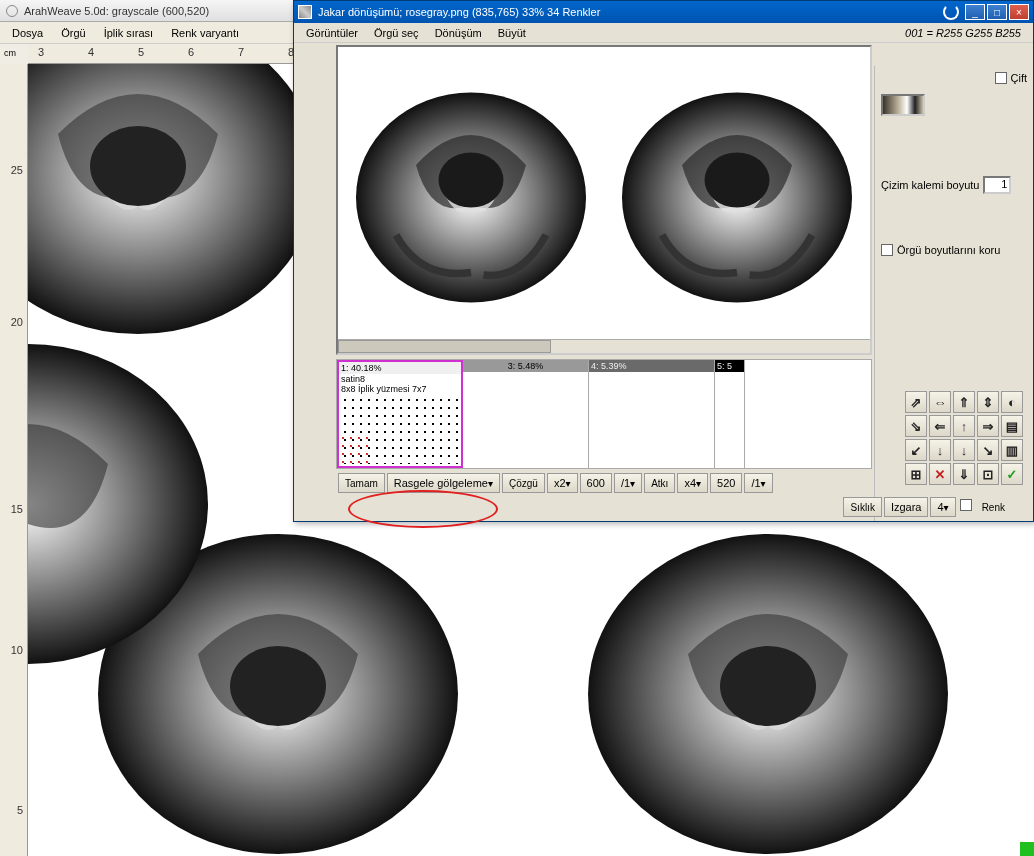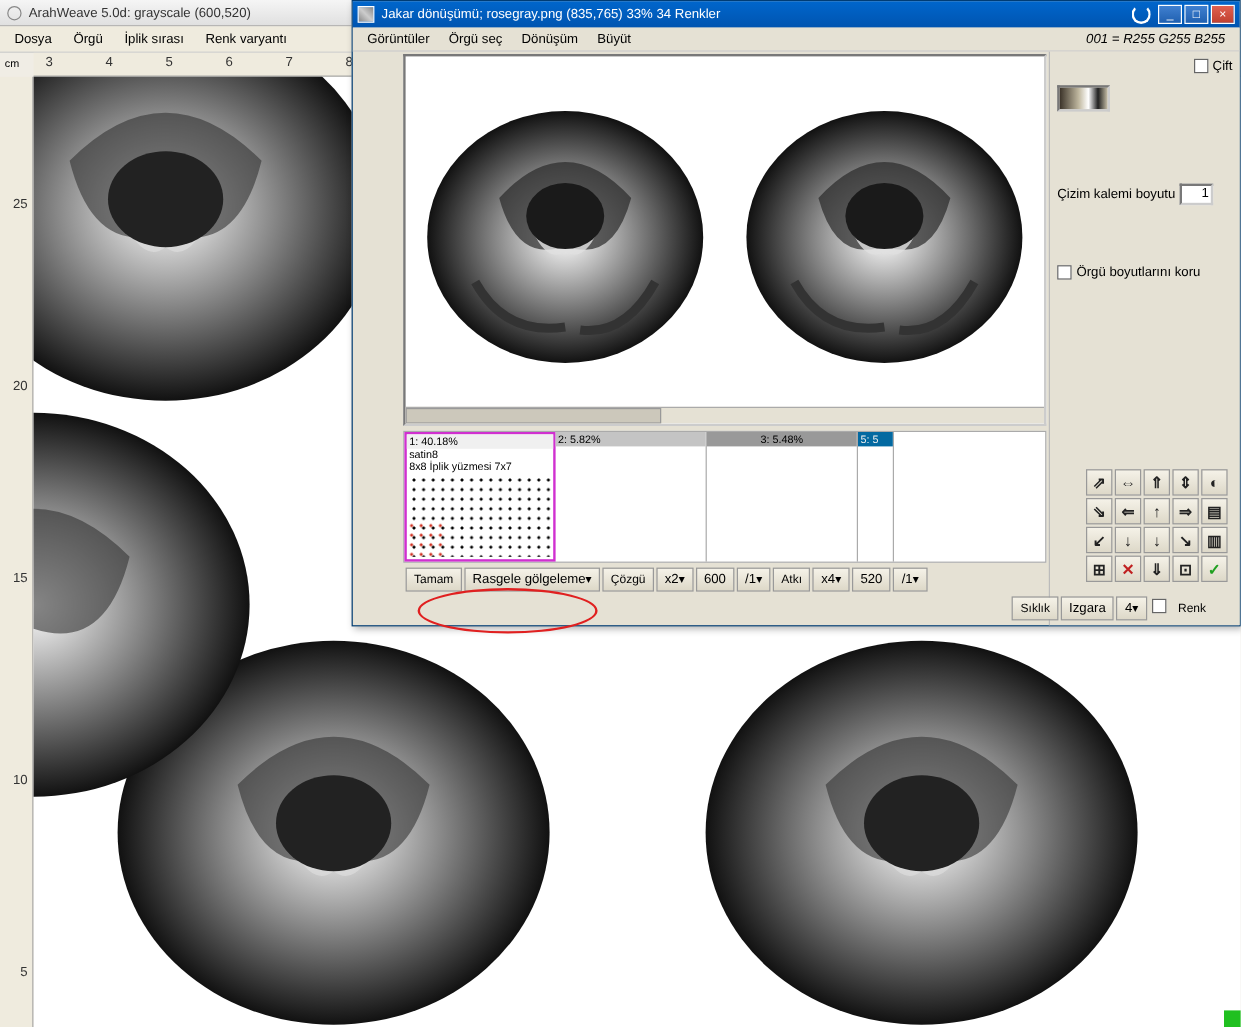--- a/index.html
+++ b/index.html
@@ -31,35 +31,35 @@
 .dialog-btns { display: flex; gap: 2px; }
 .dialog-btn { width: 20px; height: 16px; background: linear-gradient(#4080d0,#2060b0); border: 1px solid #fff; color: #fff; display: flex; align-items: center; justify-content: center; font-size: 10px; cursor: pointer; }
 .dialog-btn.close { background: linear-gradient(#e06050,#c04030); }
 
 .dialog-menubar { height: 20px; background: #e5e1d4; border-bottom: 1px solid #ccc; display: flex; align-items: center; padding: 0 4px; }
 .dialog-menubar .menu-item { padding: 2px 8px; cursor: pointer; }
 .dialog-status { margin-left: auto; padding-right: 8px; font-style: italic; }
 
 .dialog-body { display: flex; height: calc(100% - 42px); }
 .dialog-left { width: 540px; display: flex; flex-direction: column; margin-left: 40px; }
-.dialog-right { flex: 1; background: #e5e1d4; border-left: 1px solid #bbb; padding: 6px; }
+.dialog-right { flex: 1; background: #e5e1d4; border-left: 1px solid #bbb; padding: 6px; margin-top: 23px; }
 
 .preview-area { height: 310px; background: #fff; border: 2px inset #ccc; margin: 2px; display: flex; align-items: center; justify-content: space-around; overflow: hidden; position: relative; }
 .preview-rose { width: 250px; height: 280px; }
 .preview-scroll { position: absolute; bottom: 0; left: 0; right: 0; height: 14px; background: #e5e1d4; border-top: 1px solid #aaa; }
 .preview-scroll-thumb { position: absolute; left: 0; width: 40%; height: 100%; background: #ccc8bb; border: 1px solid #999; }
 
 .weave-row { height: 110px; display: flex; margin: 2px; gap: 0; border: 1px solid #aaa; background: #fff; }
 .weave-cell { border-right: 1px solid #aaa; position: relative; }
 .weave-cell.sel { border: 2px solid #d030d0; }
 .weave-label { font-size: 9px; padding: 1px 2px; background: #f0f0f0; }
 .weave-cell.c2 .weave-label { background: #c4c4c4; }
 .weave-cell.c3 .weave-label { background: #999; text-align: center; }
 .weave-cell.c4 .weave-label { background: #6a6a6a; color: #eee; }
-.weave-cell.c5 .weave-label { background: #0369a1; color: #eee; }
+.weave-cell.c5 .weave-label { background: #000000; color: #eee; }
 .weave-info { font-size: 9px; padding: 0 2px; }
 .weave-pattern { flex: 1; background: #fff; background-image: radial-gradient(circle, #000 1px, transparent 1.5px); background-size: 8px 8px; margin: 2px; position: relative; }
 .weave-pattern::after { content: ''; position: absolute; bottom: 0; left: -2px; width: 30px; height: 30px; background-image: radial-gradient(circle, #d03020 1px, transparent 1.5px); background-size: 8px 8px; }
 
 .toolbar { height: 24px; display: flex; align-items: center; gap: 2px; padding: 2px 4px; background: #e5e1d4; flex-wrap: nowrap; }
 .tb-btn { height: 20px; padding: 0 6px; background: linear-gradient(#f5f2e8,#ddd8c8); border: 1px solid #999; cursor: pointer; font-size: 10px; display: flex; align-items: center; white-space: nowrap; }
 .tb-btn.highlight { position: relative; }
 .red-oval { position: absolute; border: 2px solid #e02020; border-radius: 50%; width: 150px; height: 38px; top: 490px; left: 348px; z-index: 100; pointer-events: none; }
 
 .right-panel-row { display: flex; align-items: center; gap: 4px; margin-bottom: 10px; }
@@ -95,21 +95,21 @@
     <span style="left:10px">3</span>
     <span style="left:60px">4</span>
     <span style="left:110px">5</span>
     <span style="left:160px">6</span>
     <span style="left:210px">7</span>
     <span style="left:260px">8</span>
   </div>
   <div class="ruler-left">
     <span style="top:100px">25</span>
     <span style="top:252px">20</span>
-    <span style="top:412px">15</span>
+    <span style="top:439px">15</span>
     <span style="top:580px">10</span>
     <span style="top:740px">5</span>
   </div>
 
   <div class="rose-canvas">
     <div class="rose" style="top:-90px;left:-120px"><svg viewBox="0 0 100 100">
           <defs>
             <radialGradient id="rg1">
               <stop offset="0%" stop-color="#fff"></stop>
               <stop offset="50%" stop-color="#888"></stop>
@@ -188,25 +188,25 @@
             <div class="preview-scroll-thumb"></div>
           </div>
       </div>
       <div class="weave-row">
         <div class="weave-cell sel" style="width:126px;display:flex;flex-direction:column">
           <div class="weave-label">1: 40.18%</div>
           <div class="weave-info">satin8</div>
           <div class="weave-info">8x8 İplik yüzmesi 7x7</div>
           <div class="weave-pattern"></div>
         </div>
-        <div class="weave-cell c2" style="width:126px">
-            <div class="weave-label">2: 5.82%</div>
-          </div>
         <div class="weave-cell c3" style="width:126px">
             <div class="weave-label">3: 5.48%</div>
+          </div>
+        <div class="weave-cell c4" style="width:126px">
+            <div class="weave-label">4: 5.39%</div>
           </div>
         <div class="weave-cell c5" style="width:30px">
             <div class="weave-label">5: 5</div>
           </div>
       </div>
       <div class="toolbar">
         <span class="tb-btn">Tamam</span>
         <span class="tb-btn highlight"><span>Rasgele gölgeleme</span> ▾</span>
         <span class="tb-btn">Çözgü</span>
         <span class="tb-btn"><span>x2</span> ▾</span>

